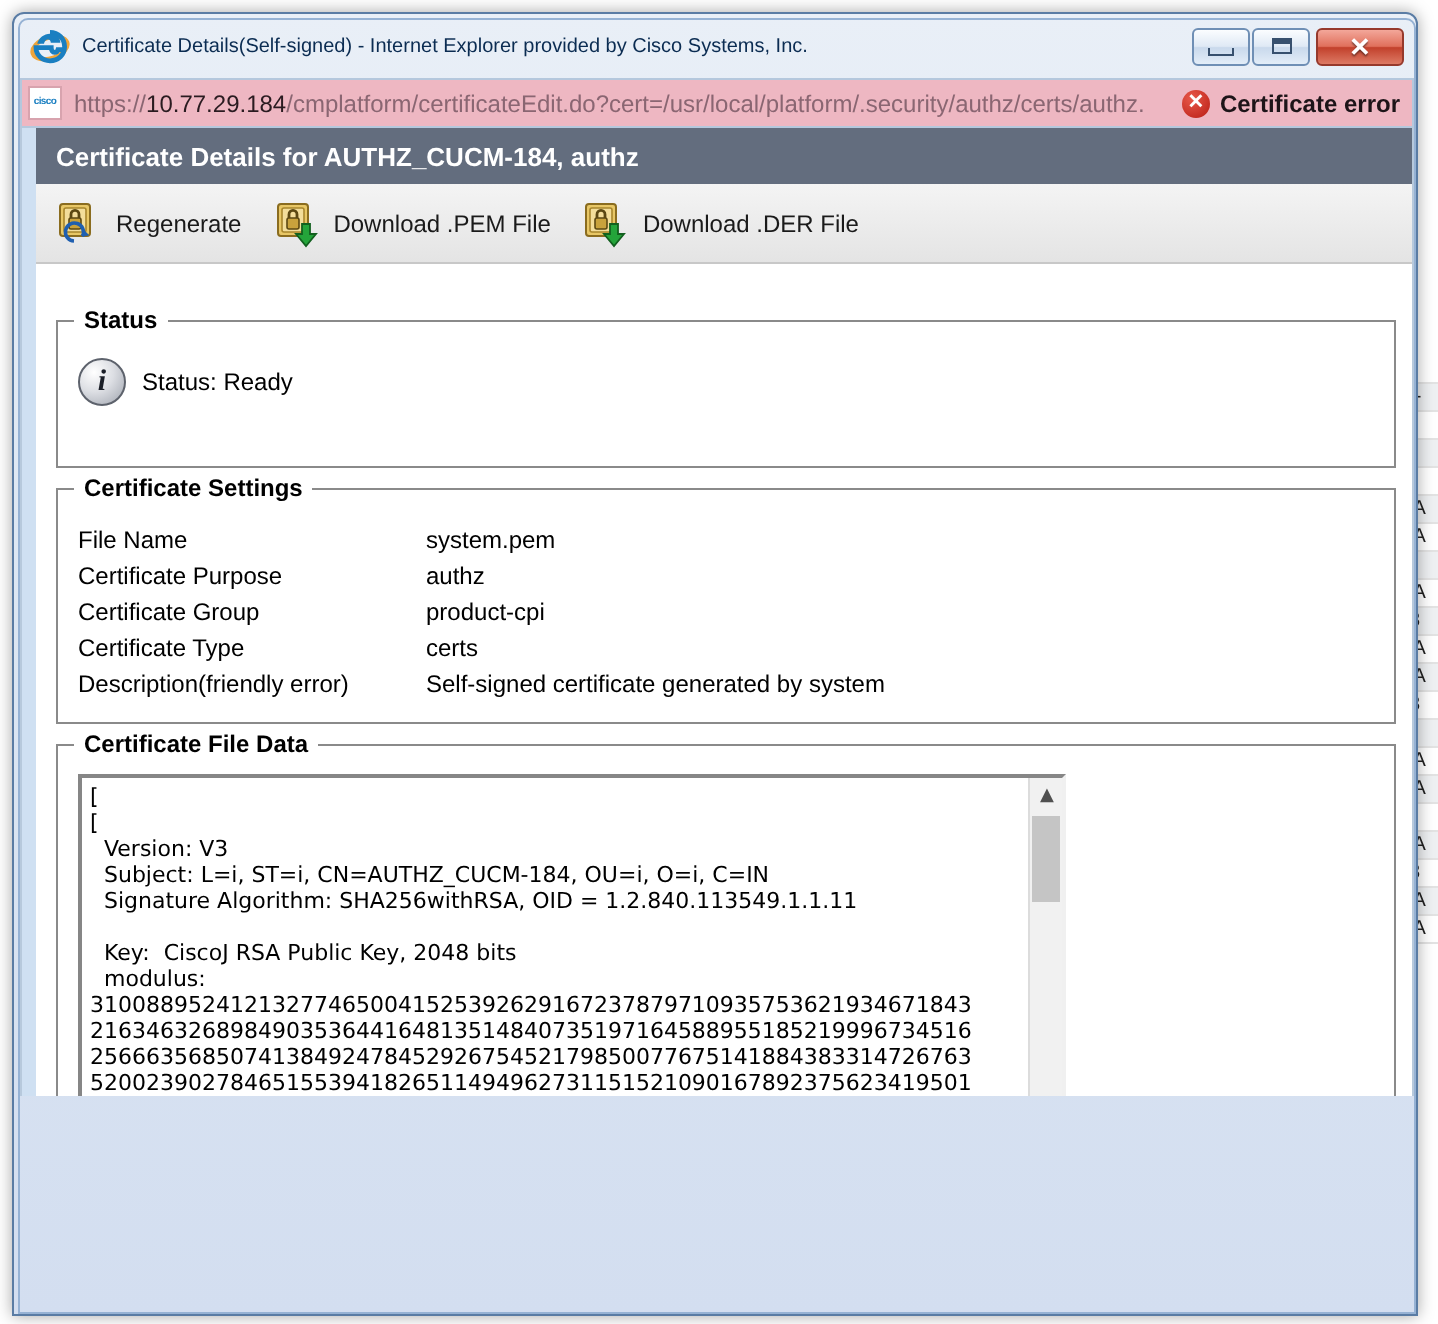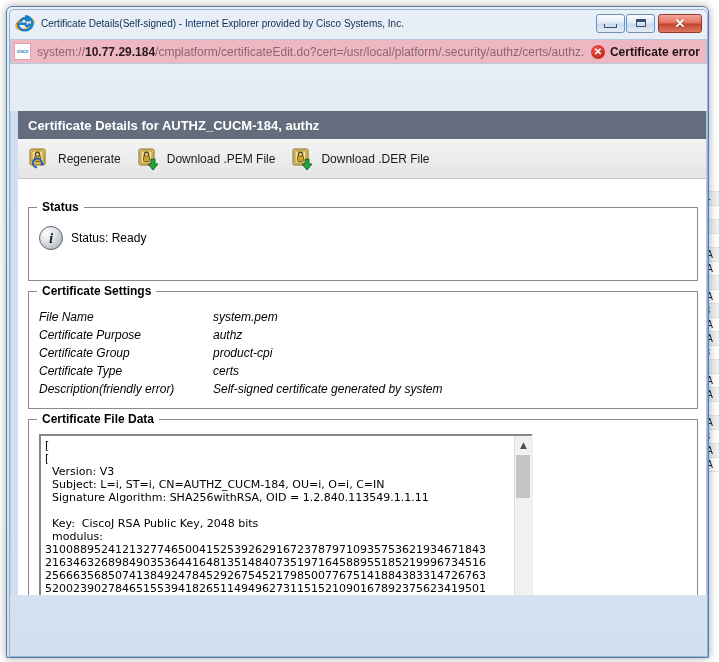--- a/index.html
+++ b/index.html
@@ -177,21 +177,21 @@
   }
   #url-text {
     flex: 1 1 auto;
     font-family: "Liberation Sans", sans-serif;
     font-size: 12px;
     color: #8a6672;
     white-space: nowrap;
     overflow: hidden;
     text-overflow: clip;
   }
-  #url-text .host { color: #2a1b20; font-weight: bold; }
+  #url-text .host { color: #2a1b20; font-weight: normal; }
   #cert-error {
     flex: 0 0 auto;
     display: flex;
     align-items: center;
     padding: 0 6px 0 4px;
     height: 23px;
   }
   #cert-error-icon {
     width: 14px; height: 14px;
     border-radius: 50%;
@@ -217,21 +217,20 @@
   #page-body {
     position: absolute;
     left: 3px; top: 57px;
     width: 697px;
     height: 484px;
     background: #ffffff;
     box-sizing: border-box;
     border-left: 1px solid #b7c9dc;
     border-right: 1px solid #b7c9dc;
     overflow: hidden;
-    margin-top: 47px;
   }
   #content-scroll {
     position: absolute;
     left: 7px; top: 0;
     width: 690px;
     height: 592px;
     background: #ffffff;
     overflow: hidden;
   }
   #left-blue-strip {
@@ -349,21 +348,20 @@
     margin-top: 10px;
     border-collapse: collapse;
   }
   #settings-table td {
     font-family: "Liberation Sans", sans-serif;
     font-size: 12px;
     color: #000;
     padding: 2px 0;
     vertical-align: top;
     white-space: nowrap;
-    font-style: italic;
   }
   #settings-table td.k { width: 168px; padding-right: 6px; }
 
   
   #fset-filedata { height: 236px; }
   #filedata-box {
     margin-top: 8px;
     width: 494px;
     height: 208px;
     border: 2px solid;
@@ -487,21 +485,21 @@
       <div class="winbtn close">
         <span class="glyph-close">✕</span>
       </div>
     </div>
   </div>
 
   <div id="address-bar">
     <div id="cisco-favicon">
       <span>cisco</span>
     </div>
-    <div id="url-text"><span>system://</span><span class="host">10.77.29.184</span><span>/cmplatform/certificateEdit.do?cert=/usr/local/platform/.security/authz/certs/authz.</span></div>
+    <div id="url-text"><span>https://</span><span class="host">10.77.29.184</span><span>/cmplatform/certificateEdit.do?cert=/usr/local/platform/.security/authz/certs/authz.</span></div>
     <div id="cert-error">
       <div id="cert-error-icon">✕</div>
       <div id="cert-error-label">Certificate error</div>
     </div>
   </div>
 
   <div id="page-body">
     <div id="left-blue-strip"></div>
     <div id="content-scroll">
 

